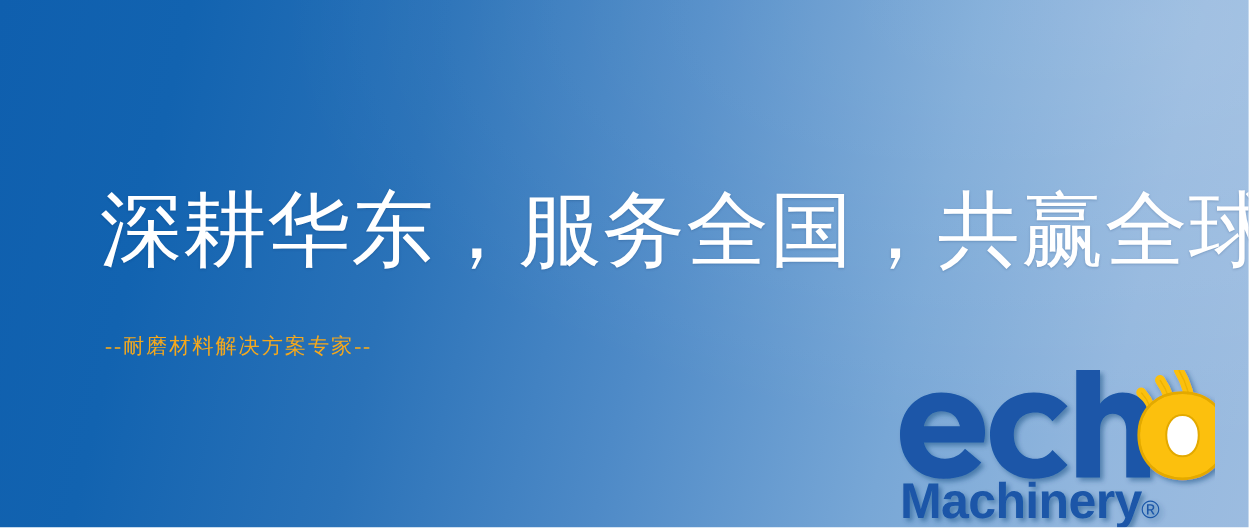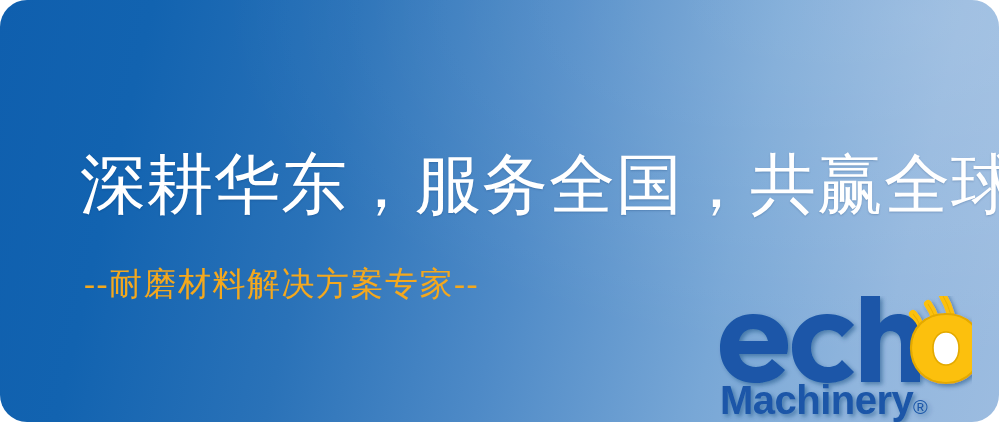--- a/index.html
+++ b/index.html
@@ -20,21 +20,20 @@
     
     background:
       linear-gradient(103deg,
         #0f5fae 0%,
         #1263b0 14%,
         #2a72b8 33%,
         #4e8ac7 52%,
         #78a7d6 72%,
         #93b7de 88%,
         #9cbce0 100%);
-    border-radius: 27px;
   }
 
   
   .banner::after {
     content: "";
     position: absolute;
     inset: 0;
     pointer-events: none;
     background:
       radial-gradient(120% 140% at 92% 4%, rgba(255,255,255,0.14) 0%, rgba(255,255,255,0.0) 58%);
@@ -52,21 +51,21 @@
     white-space: nowrap;
     text-shadow: 0 1px 2px rgba(0,40,90,0.22);
     z-index: 3;
   }
 
   .subtitle {
     position: absolute;
     left: 84px;
     top: 268px;
     font-family: "Liberation Serif", "DejaVu Serif", serif;
-    font-size: 33px;
+    font-size: 17px;
     line-height: 1.0;
     color: #f4a81d;
     letter-spacing: 1.5px;
     white-space: nowrap;
     z-index: 3;
   }
 
   
   .logo {
     position: absolute;

